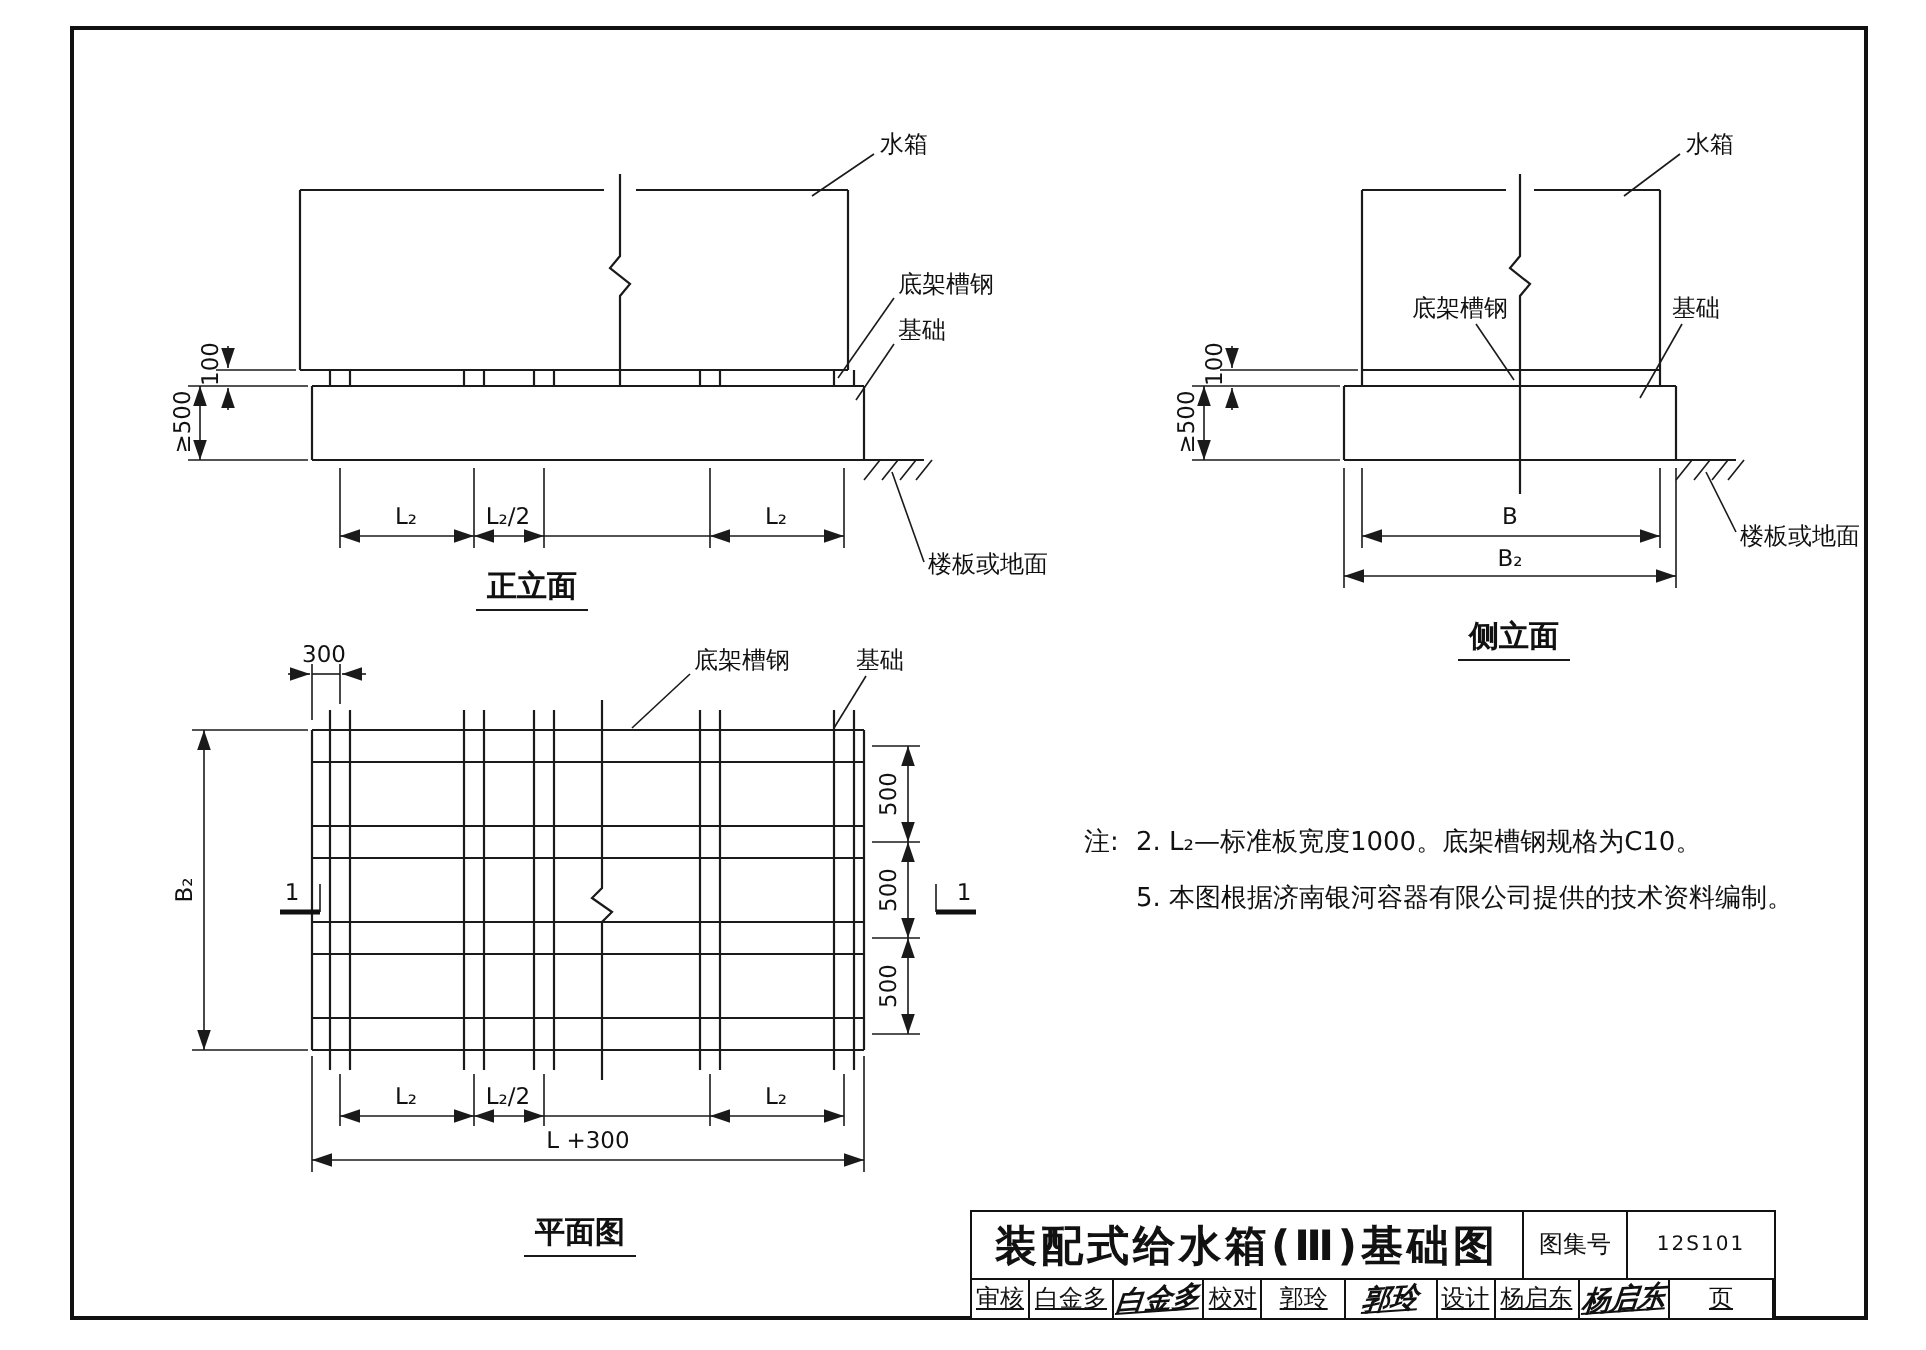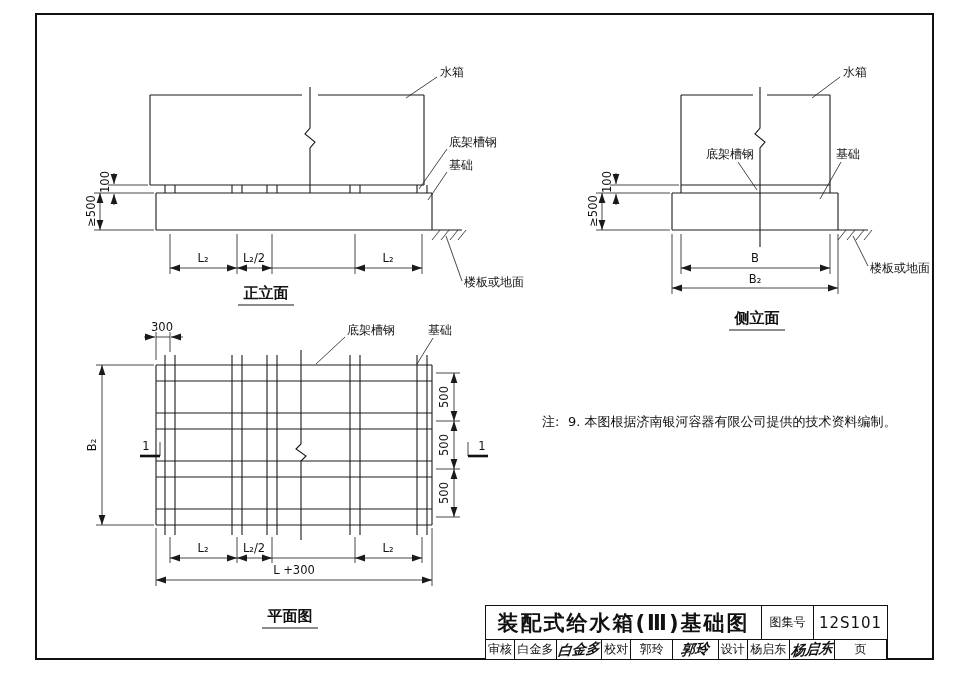--- a/index.html
+++ b/index.html
@@ -12,30 +12,30 @@
   svg .dim{stroke:#1a1a1a;stroke-width:0.8;fill:none;}
   svg .thk{stroke:#111;stroke-width:2.6;fill:none;}
   svg text{fill:#111;font-size:12px;font-family:inherit;}
   svg .td{font-size:11.5px;}
   svg .tv{font-size:15px;font-weight:bold;}
   .notes{position:absolute;left:542px;top:408px;width:392px;font-size:13px;line-height:28px;display:flex;}
   .notes .nlbl{flex:0 0 26px;}
   .notes .nitem{white-space:nowrap;}
   .tb{position:absolute;left:485px;top:605px;width:403px;height:55px;border:1.5px solid #111;box-sizing:border-box;display:flex;flex-direction:column;background:#fff;}
   .tb-r1{flex:0 0 33px;display:flex;border-bottom:1px solid #111;}
-  .tb-r2{flex:1;display:flex;}
+  .tb-r2{flex:1;display:flex;text-decoration:underline;}
   .tb-c{border-right:1px solid #111;display:flex;align-items:center;justify-content:center;box-sizing:border-box;overflow:hidden;font-size:12px;}
   .tb-c.last{border-right:none;}
   .tb-title{flex:1;font-size:21px;font-weight:bold;letter-spacing:2px;}
   .w28{width:29px;flex:none;}
   .w42{width:42px;flex:none;}
   .w52{width:52px;flex:none;}
   .w73{width:73px;flex:none;}
   .sigc{flex:1;}
-  .tb-ano{font-size:15px;letter-spacing:1px;}
+  .tb-ano{font-size:10px;letter-spacing:1px;}
   .sig{display:inline-block;font-weight:bold;font-style:italic;font-size:14px;transform:rotate(-4deg) skewX(-10deg);font-family:"DejaVu Serif",serif;}
 </style>
 </head>
 <body>
 
 <div class="page">
   <div class="sheet-border"></div>
 
   <svg class="art" viewBox="0 0 963 675">
     <defs>
@@ -261,21 +261,22 @@
       <text x="347" y="334">底架槽钢</text>
       <text x="428" y="334">基础</text>
       <text class="tv" text-anchor="middle" x="290" y="621">平面图</text>
       <line class="ln" x1="262" y1="628" x2="318" y2="628"></line>
     </g>
   </svg>
 
   <div class="notes">
     <div class="nlbl">注:</div>
     <div class="nitems">
-      <div class="nitem">9. 本图根据济南银河容器有限公司提供的技术资料编制。</div>
+      <div class="nitem">2. L₂—标准板宽度1000。底架槽钢规格为C10。</div>
+      <div class="nitem">5. 本图根据济南银河容器有限公司提供的技术资料编制。</div>
     </div>
   </div>
 
   <div class="tb">
     <div class="tb-r1">
       <div class="tb-c tb-title">装配式给水箱(Ⅲ)基础图</div>
       <div class="tb-c w52">图集号</div>
       <div class="tb-c w73 last tb-ano">12S101</div>
     </div>
     <div class="tb-r2">

